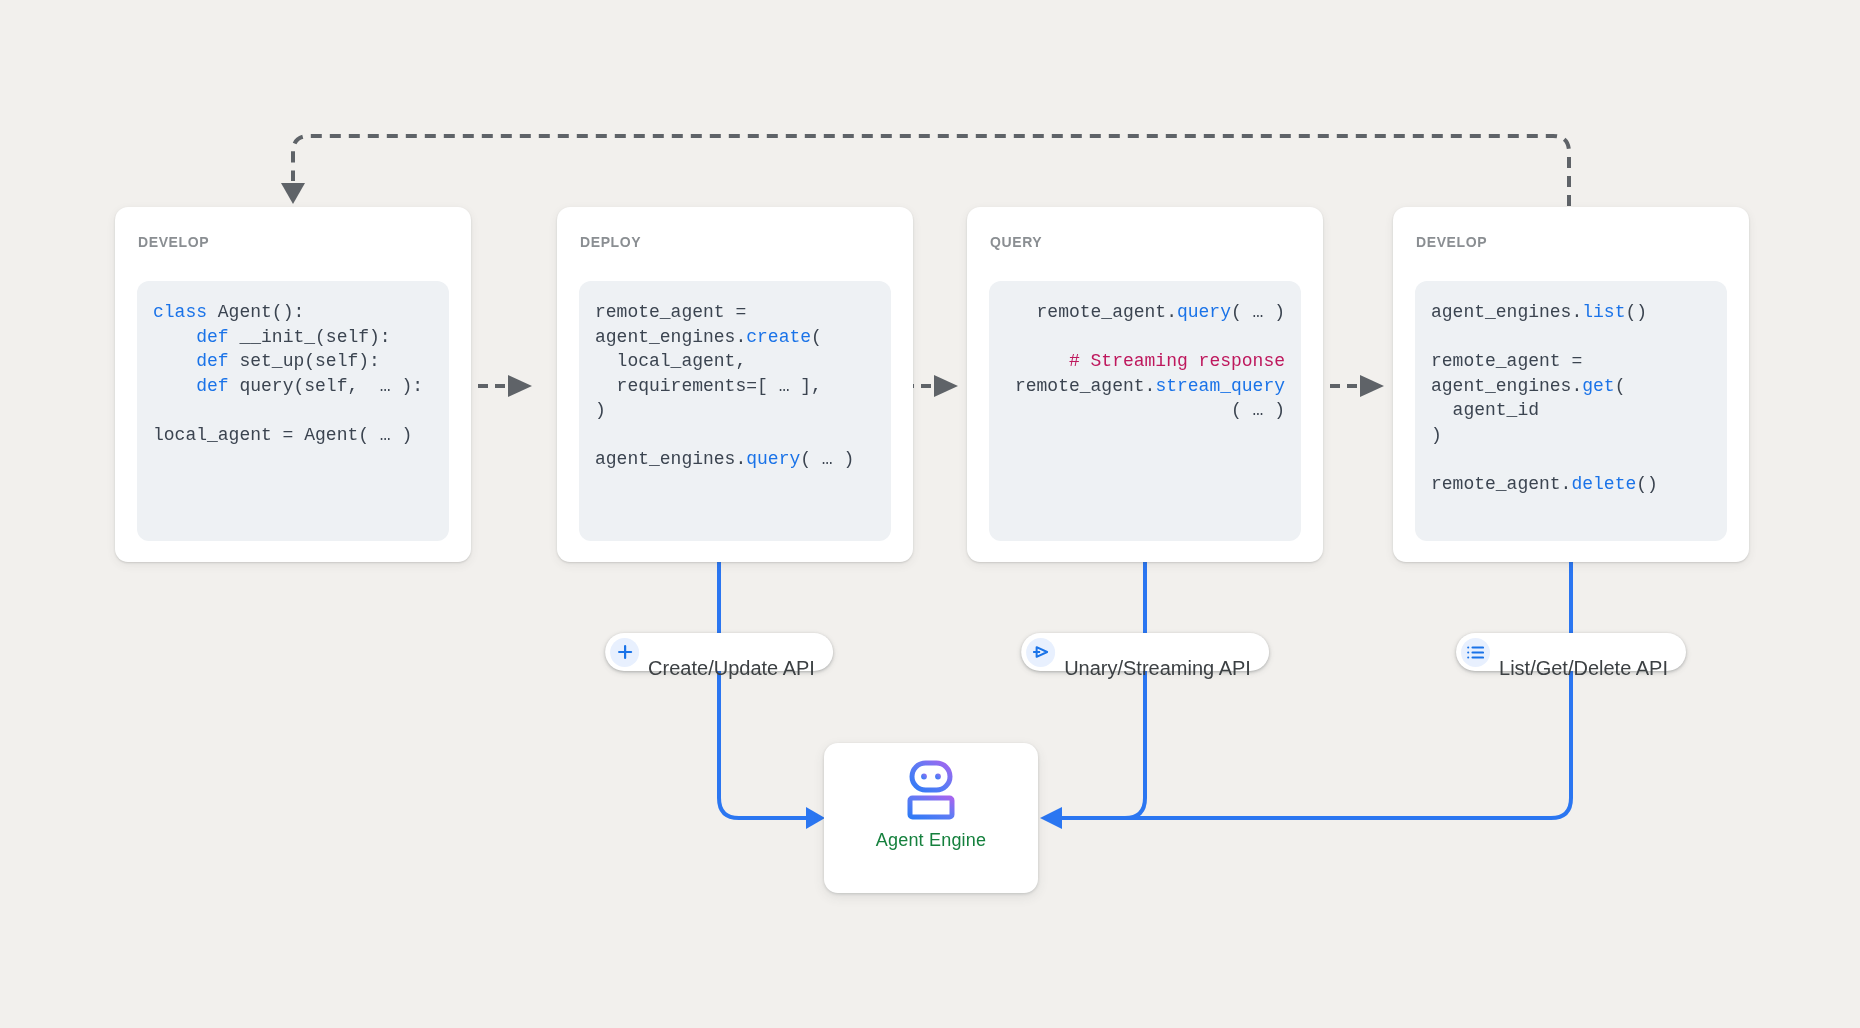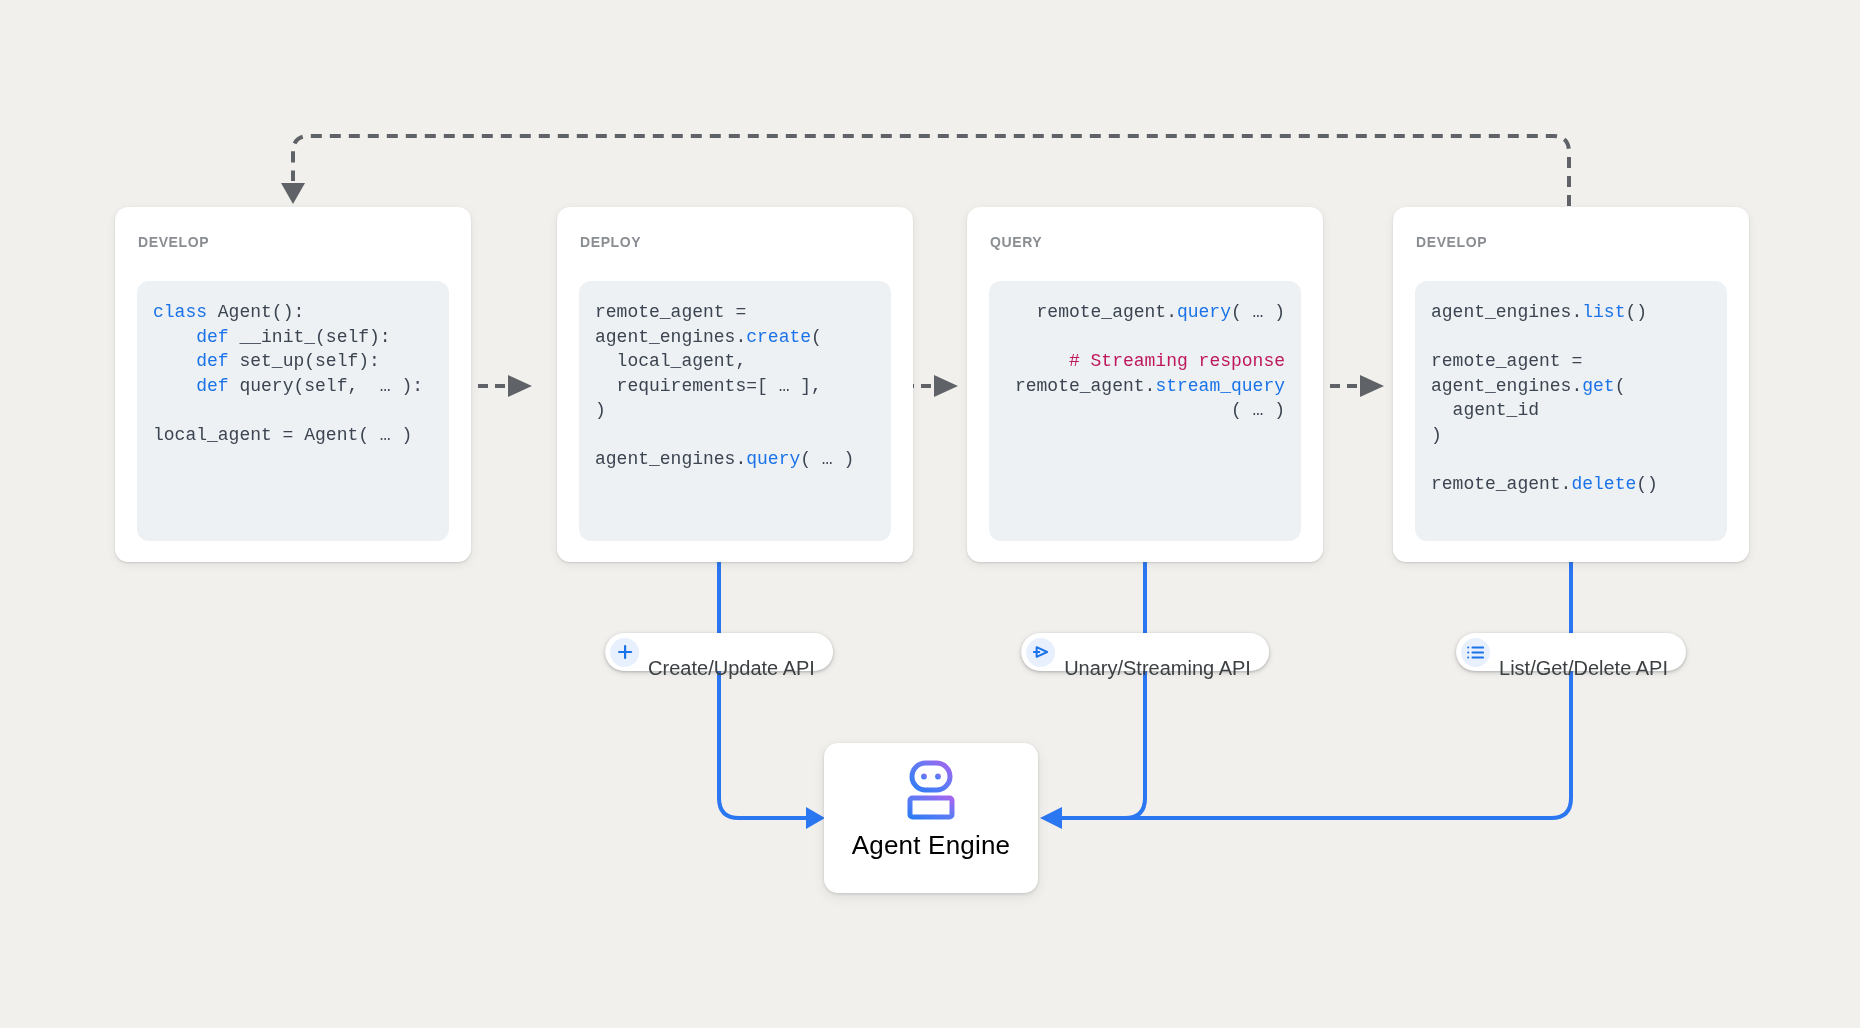--- a/index.html
+++ b/index.html
@@ -26,21 +26,21 @@
   .pill-icon{width:29px;height:29px;border-radius:50%;background:#e8f0fe;display:flex;
         align-items:center;justify-content:center;margin-right:9px;flex:0 0 auto;}
   .pill-label{font-size:20px;color:#3c4043;white-space:nowrap;margin-top:32px;}
   #pill-0{left:719px;} #pill-1{left:1145px;} #pill-2{left:1571px;}
 
   
   .engine{position:absolute;left:824px;top:743px;width:214px;height:150px;background:#ffffff;
         border-radius:14px;box-shadow:0 1px 3px rgba(60,64,67,.2),0 4px 12px rgba(60,64,67,.1);
         display:flex;flex-direction:column;align-items:center;z-index:3;}
   .engine-icon{margin-top:17px;height:60px;display:flex;align-items:center;justify-content:center;}
-  .engine-label{margin-top:10px;font-size:26px;font-weight:500;color:#000000;letter-spacing:.2px;}
+  .engine-label{margin-top:10px;font-size:18px;font-weight:500;color:#15803d;letter-spacing:.2px;}
 </style>
 </head>
 <body>
 
 <div class="canvas">
 
   <svg class="connectors" width="1860" height="1028" viewBox="0 0 1860 1028">
 
     <g stroke="#5f6368" stroke-width="4" fill="none" stroke-dasharray="11 8">
       <path d="M1569 206 L1569 152 Q1569 136 1553 136 L309 136 Q293 136 293 152 L293 181"></path>

